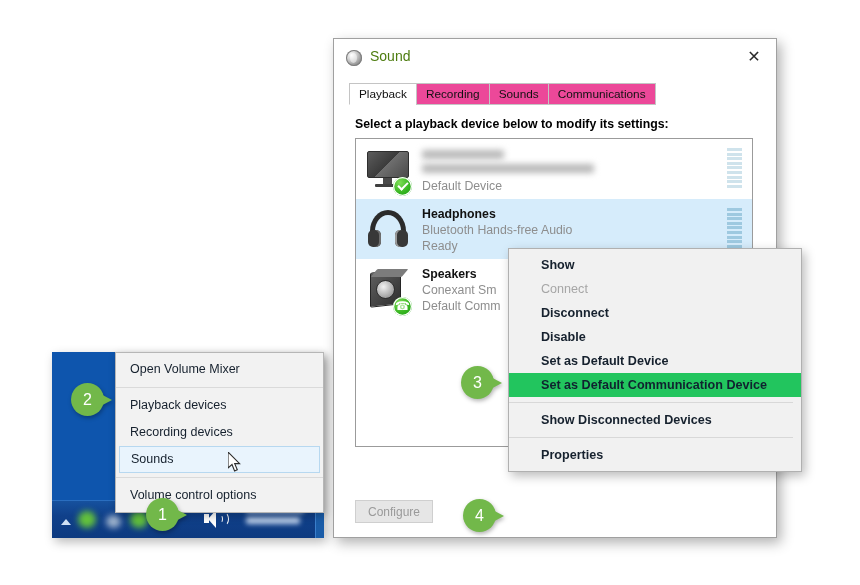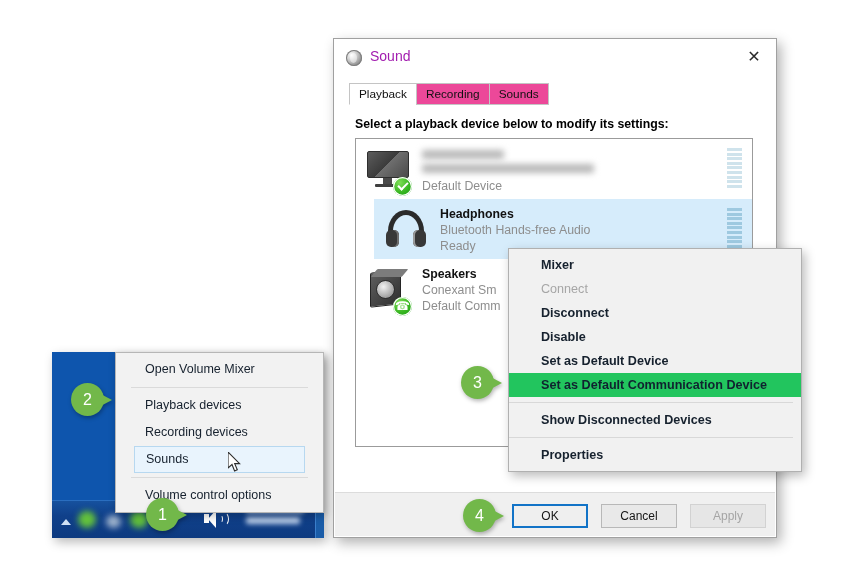--- a/index.html
+++ b/index.html
@@ -65,21 +65,21 @@
   .show-desktop {
     position:absolute; right:0; bottom:0; width:9px; height:38px;
     background:#1a5ca8; border-left:1px solid #3b7fcc;
   }
 
   
   .tray-menu {
     position:absolute; left:115px; top:352px; width:209px;
     background:#f2f2f2; border:1px solid #b6b6b6;
     box-shadow: 2px 3px 8px rgba(0,0,0,0.25);
-    padding: 3px 15px;
+    padding: 3px 0;
     z-index: 20;
   }
   .tray-menu .mi {
     height:27px; line-height:27px; padding:0 12px 0 14px;
     font-size:12.5px; color:#16212e; white-space:nowrap;
   }
   .tray-menu .mi.hl {
     background:#e9f4fd; border:1px solid #b7d8f0; height:27px; line-height:25px;
     margin:0 3px; padding-left:11px;
   }
@@ -98,21 +98,21 @@
     position:absolute; left:12px; top:11px; width:16px; height:16px;
     border-radius:50%;
     background: radial-gradient(circle at 34% 32%, #ffffff 0%, #cfcfcf 34%, #8d8d8d 72%, #5c5c5c 100%);
     box-shadow: inset 0 0 0 1px #7d7d7d;
   }
   .title-ico:after{
     content:""; position:absolute; left:4px; top:3px; width:7px; height:10px;
     border-radius:50%; background:rgba(255,255,255,0.45);
   }
   .title-text {
-    position:absolute; left:36px; top:9px; font-size:14px; color:#a21caf;
+    position:absolute; left:36px; top:9px; font-size:14px; color:#4d7c0f;
   }
   .close-btn {
     position:absolute; right:0; top:0; width:44px; height:34px;
     display:flex; align-items:center; justify-content:center;
     font-size:16px; color:#2b2b2b;
   }
 
   .tabstrip { position:absolute; left:15px; top:44px; width:414px; height:22px; }
   .tab {
     float:left; height:22px; line-height:21px; padding:0 9px;
@@ -124,21 +124,21 @@
     position:absolute; left:21px; top:78px; font-size:12.3px; color:#000000; font-weight:bold;
   }
 
   .devlist {
     position:absolute; left:21px; top:99px; width:398px; height:309px;
     background:#ffffff; border:1px solid #9b9b9b; overflow:hidden;
   }
   .dev {
     position:relative; height:60px; padding:7px 0 0 8px;
   }
-  .dev.sel { background:#d6ecfb;margin-left:18px; }
+  .dev.sel { background:#d6ecfb; }
   .dev-ico { position:absolute; left:10px; top:9px; width:46px; height:44px; }
   .dev-txt { position:absolute; left:66px; top:7px; right:56px; }
   .dev-name { font-size:12.3px; color:#111; font-weight:bold; line-height:16px; }
   .dev-sub  { font-size:12.3px; color:#8e8e8e; line-height:16px; }
   .dev-sub2 { font-size:12.3px; color:#8e8e8e; line-height:16px; }
   .blur-line { height:9px; border-radius:2px; background:#b8b8b8; filter:blur(3px); margin:4px 0 5px 0; }
   .bl-a { width:82px; }
   .bl-b { width:172px; }
 
   
@@ -285,20 +285,21 @@
     <div class="titlebar">
       <div class="title-ico"></div>
       <div class="title-text">Sound</div>
       <div class="close-btn">✕</div>
     </div>
 
     <div class="tabstrip">
       <div class="tab active">Playback</div>
       <div class="tab">Recording</div>
       <div class="tab">Sounds</div>
+      <div class="tab">Communications</div>
     </div>
 
     <div class="panel-label">Select a playback device below to modify its settings:</div>
 
     <div class="devlist">
 
       <div class="dev">
         <div class="dev-ico">
           <div class="mon-scr"></div>
             <div class="mon-stand"></div>
@@ -357,29 +358,24 @@
         <div class="dev-txt">
           <div class="dev-name">Speakers</div>
           <div class="dev-sub">Conexant Sm</div>
           <div class="dev-sub2">Default Comm</div>
         </div>
       </div>
     </div>
 
     <div class="configure-btn">Configure</div>
 
-    <div class="footer">
-      <div class="btn ok">OK</div>
-      <div class="btn cancel">Cancel</div>
-      <div class="btn apply">Apply</div>
-    </div>
   </div>
 
   <div class="ctxmenu">
-    <div class="ci bold">Mixer</div>
+    <div class="ci bold">Show</div>
     <div class="ci dis">Connect</div>
     <div class="ci bold">Disconnect</div>
     <div class="ci bold">Disable</div>
     <div class="ci bold">Set as Default Device</div>
     <div class="ci bold sel">Set as Default Communication Device</div>
     <div class="csep"></div>
     <div class="ci bold">Show Disconnected Devices</div>
     <div class="csep"></div>
     <div class="ci bold">Properties</div>
   </div>

